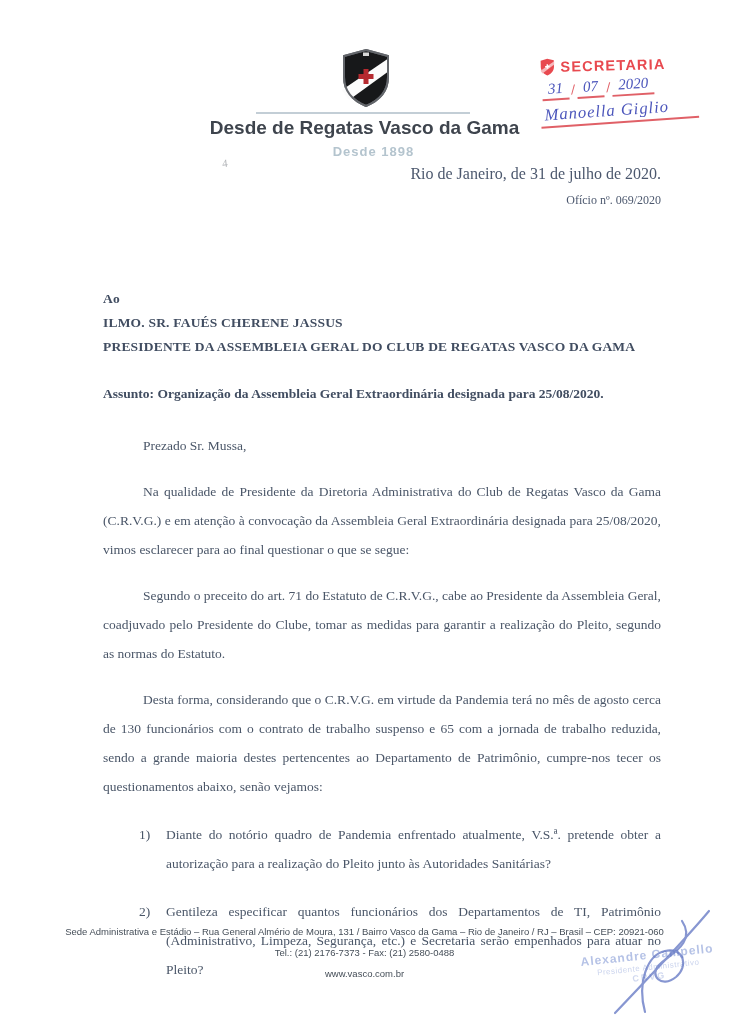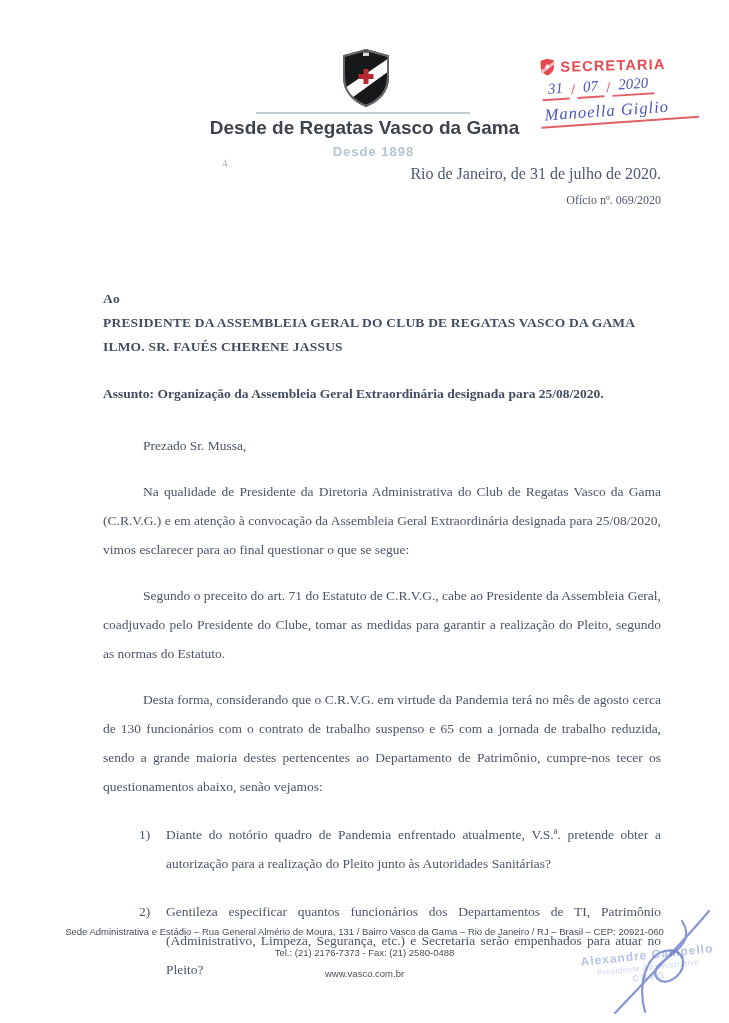--- a/index.html
+++ b/index.html
@@ -98,22 +98,22 @@
     </div>
     <div class="stamp-sig">Manoella Giglio</div>
   </div>
 
   <div class="meta-date">Rio de Janeiro, de 31 de julho de 2020.</div>
   <div class="meta-oficio">Ofício nº. 069/2020</div>
 
   <div class="letter">
     <div class="recipient">
       <div>Ao</div>
+      <div>ILMO. SR. FAUÉS CHERENE JASSUS</div>
       <div>PRESIDENTE DA ASSEMBLEIA GERAL DO CLUB DE REGATAS VASCO DA GAMA</div>
-      <div>ILMO. SR. FAUÉS CHERENE JASSUS</div>
     </div>
 
     <div class="subject">Assunto: Organização da Assembleia Geral Extraordinária designada para 25/08/2020.</div>
 
     <div class="greeting">Prezado Sr. Mussa,</div>
 
     <p class="para">Na qualidade de Presidente da Diretoria Administrativa do Club de Regatas Vasco da Gama (C.R.V.G.) e em atenção à convocação da Assembleia Geral Extraordinária designada para 25/08/2020, vimos esclarecer para ao final questionar o que se segue:</p>
     <p class="para">Segundo o preceito do art. 71 do Estatuto de C.R.V.G., cabe ao Presidente da Assembleia Geral, coadjuvado pelo Presidente do Clube, tomar as medidas para garantir a realização do Pleito, segundo as normas do Estatuto.</p>
     <p class="para">Desta forma, considerando que o C.R.V.G. em virtude da Pandemia terá no mês de agosto cerca de 130 funcionários com o contrato de trabalho suspenso e 65 com a jornada de trabalho reduzida, sendo a grande maioria destes pertencentes ao Departamento de Patrimônio, cumpre-nos tecer os questionamentos abaixo, senão vejamos:</p>
 

